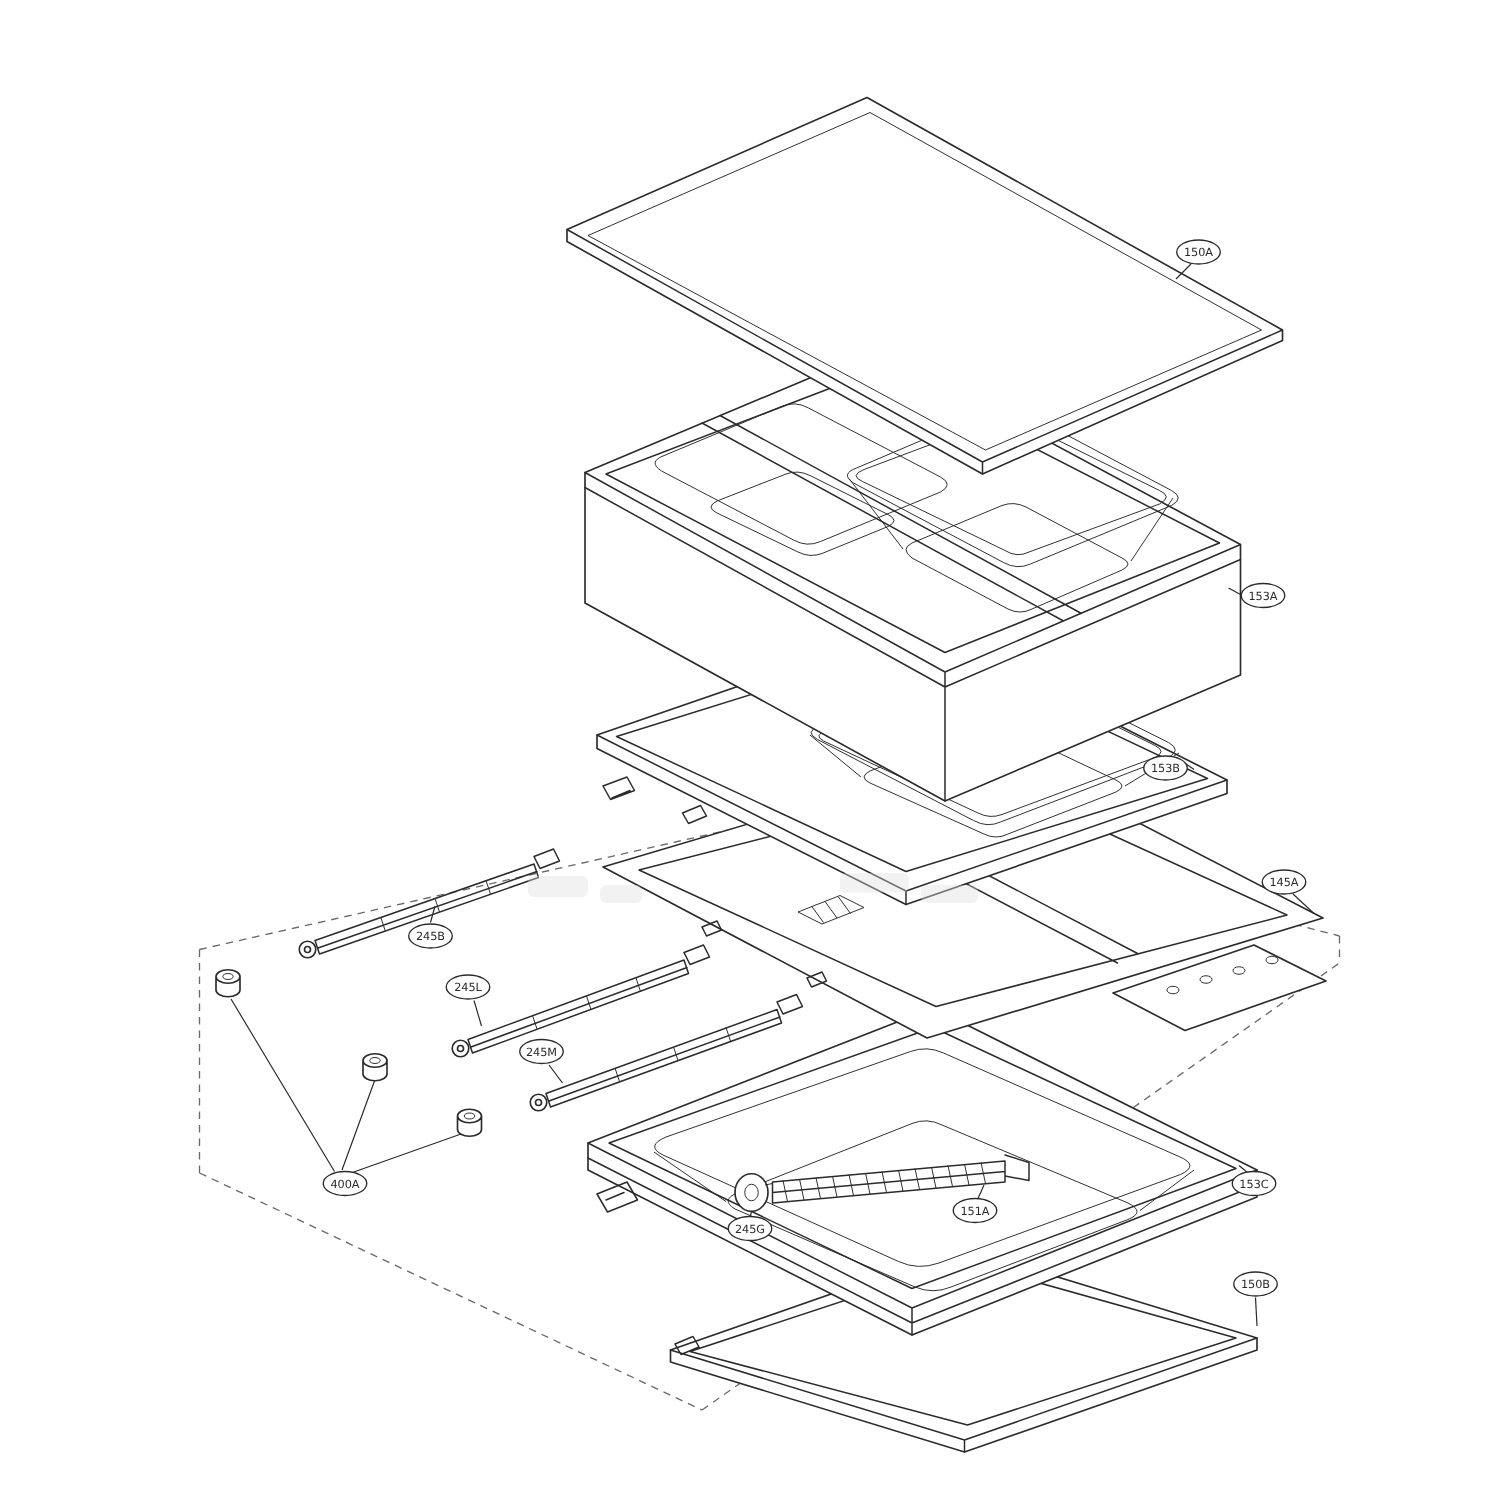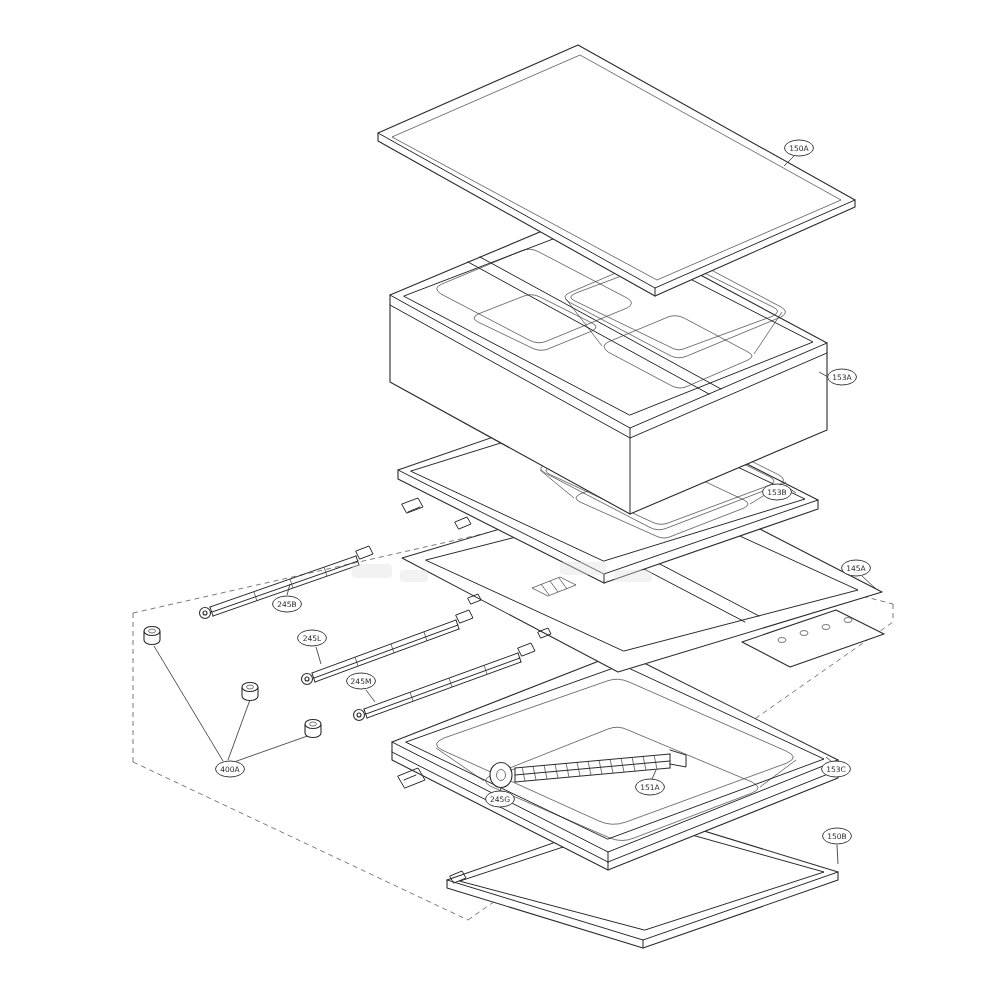--- a/index.html
+++ b/index.html
@@ -1,17 +1,17 @@
 <!DOCTYPE html>
 <html style="--line: #2b2b2b; --bg: #ffffff;"><head>
 <meta charset="utf-8">
 <style>
   * { margin:0; padding:0; box-sizing:border-box; }
   html,body { width:1000px; height:1000px; background:var(--bg,#ffffff); font-family:"Liberation Sans",sans-serif; }
-  .stage { width:1000px; height:828px; position:relative; background:var(--bg,#ffffff); }
+  .stage { width:1000px; height:828px; position:relative; background:var(--bg,#ffffff);margin-top:20px; }
   svg { display:block; }
   .fl  { fill:#ffffff; stroke:var(--line,#2b2b2b); stroke-width:1.1; stroke-linejoin:round; }
   .ln  { fill:none; stroke:var(--line,#2b2b2b); stroke-width:1; stroke-linejoin:round; stroke-linecap:round; }
   .thin{ fill:none; stroke:var(--line,#2b2b2b); stroke-width:.65; stroke-linejoin:round; }
   .dash{ fill:none; stroke:#6a6a6a; stroke-width:.9; stroke-dasharray:5 4; }
   .ldr { fill:none; stroke:var(--line,#2b2b2b); stroke-width:.8; }
   .lbl-e { fill:#ffffff; stroke:var(--line,#2b2b2b); stroke-width:.9; }
   text.lbl { font-size:7.5px; font-family:"DejaVu Sans",sans-serif; fill:var(--line,#2b2b2b); text-anchor:middle; }
   .wm { fill:#dedede; opacity:.4; }
 </style>

